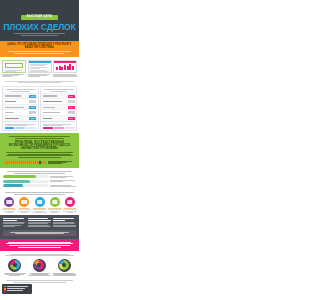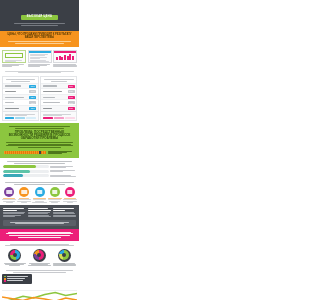--- a/index.html
+++ b/index.html
@@ -166,20 +166,21 @@
   .plot .grid { position:absolute; left:0; right:0; height:.5px; background:#eef0f2; }
   .plot svg { position:absolute; inset:0; width:100%; height:100%; }
 </style>
 </head>
 <body>
 
 <div class="page">
 
   <div class="header">
     <span class="eyebrow">ВЫСОКАЯ ЦЕНА</span>
+    <div class="headline">ПЛОХИХ СДЕЛОК</div>
     <div class="subhead">
       <span class="tl w80"></span>
         <span class="tl w60"></span>
     </div>
   </div>
 
   <div class="band-orange">
     <div class="bt">ЦЕНЫ, ЧТО ПРОДАЖИ ПРИВОДЯТ К РЕЗУЛЬТАТУ ВАШИ ПЕРСПЕКТИВЫ</div>
     <div class="sub">
       <span class="tl w90"></span>

